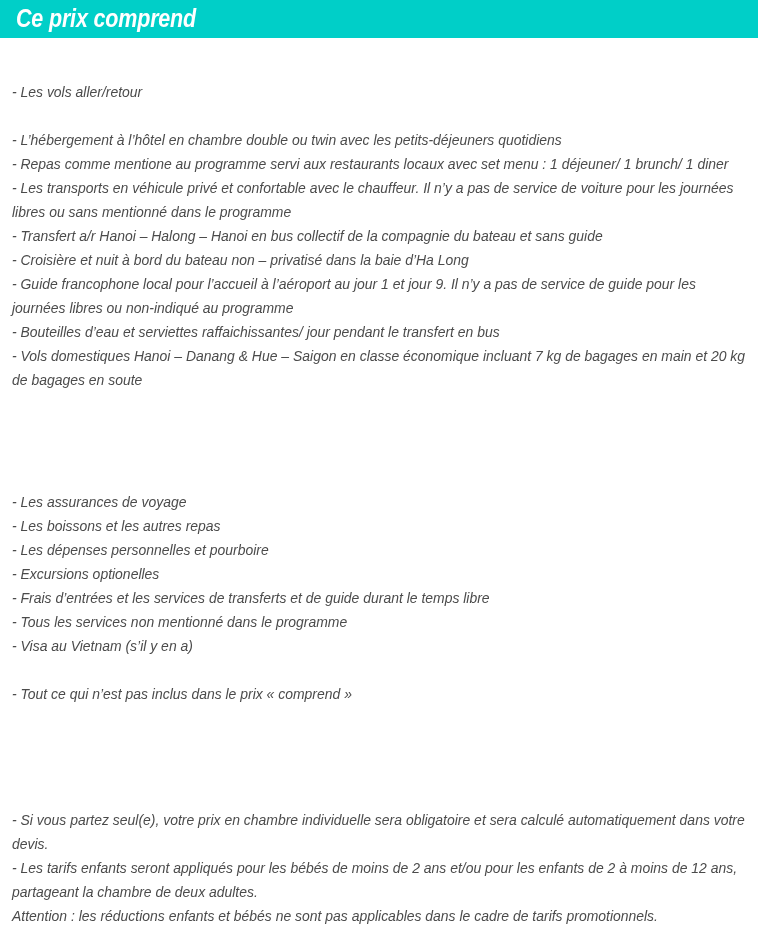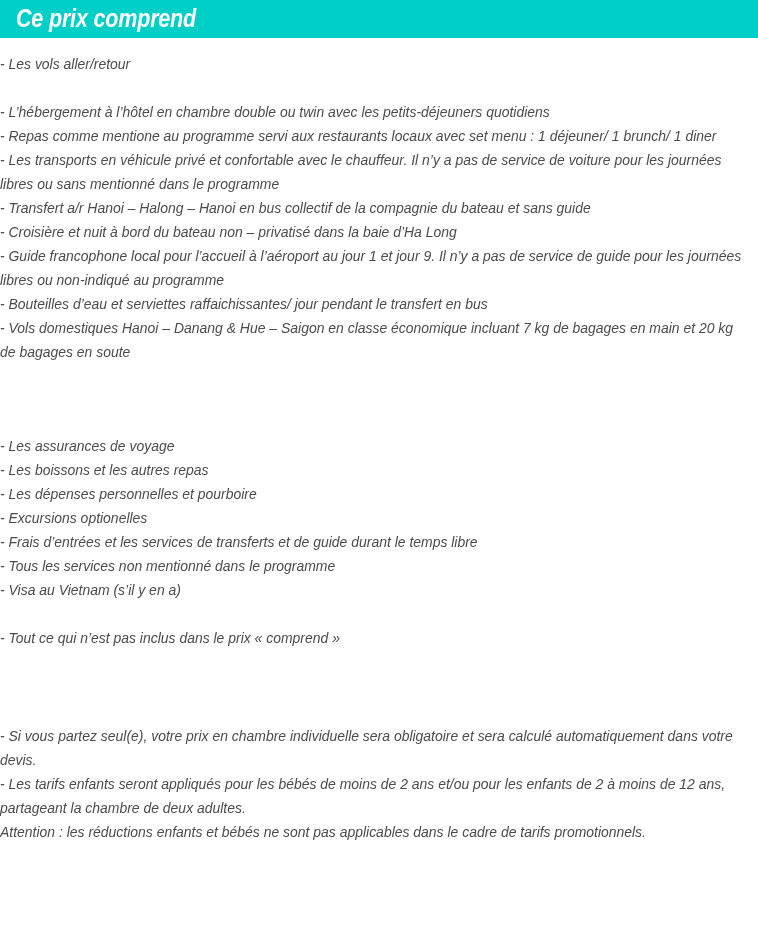--- a/index.html
+++ b/index.html
@@ -38,22 +38,23 @@
     font-style: italic;
     letter-spacing: -0.2px;
     line-height: 32px;
     transform: scaleX(0.86);
     transform-origin: left center;
     white-space: nowrap;
   }
 
   
   .section-body {
-    padding: 0 10px 0 0;
+    padding: 0 10px 0 12px;
     box-sizing: border-box;
+    margin-top: 28px;
   }
   .line {
     color: #4b4b4b;
     font-family: "Liberation Sans Narrow", "Liberation Sans", sans-serif;
     font-size: 15px;
     font-style: italic;
     line-height: 24px;
     margin: 0;
     padding: 0;
     transform: scaleX(0.93);

